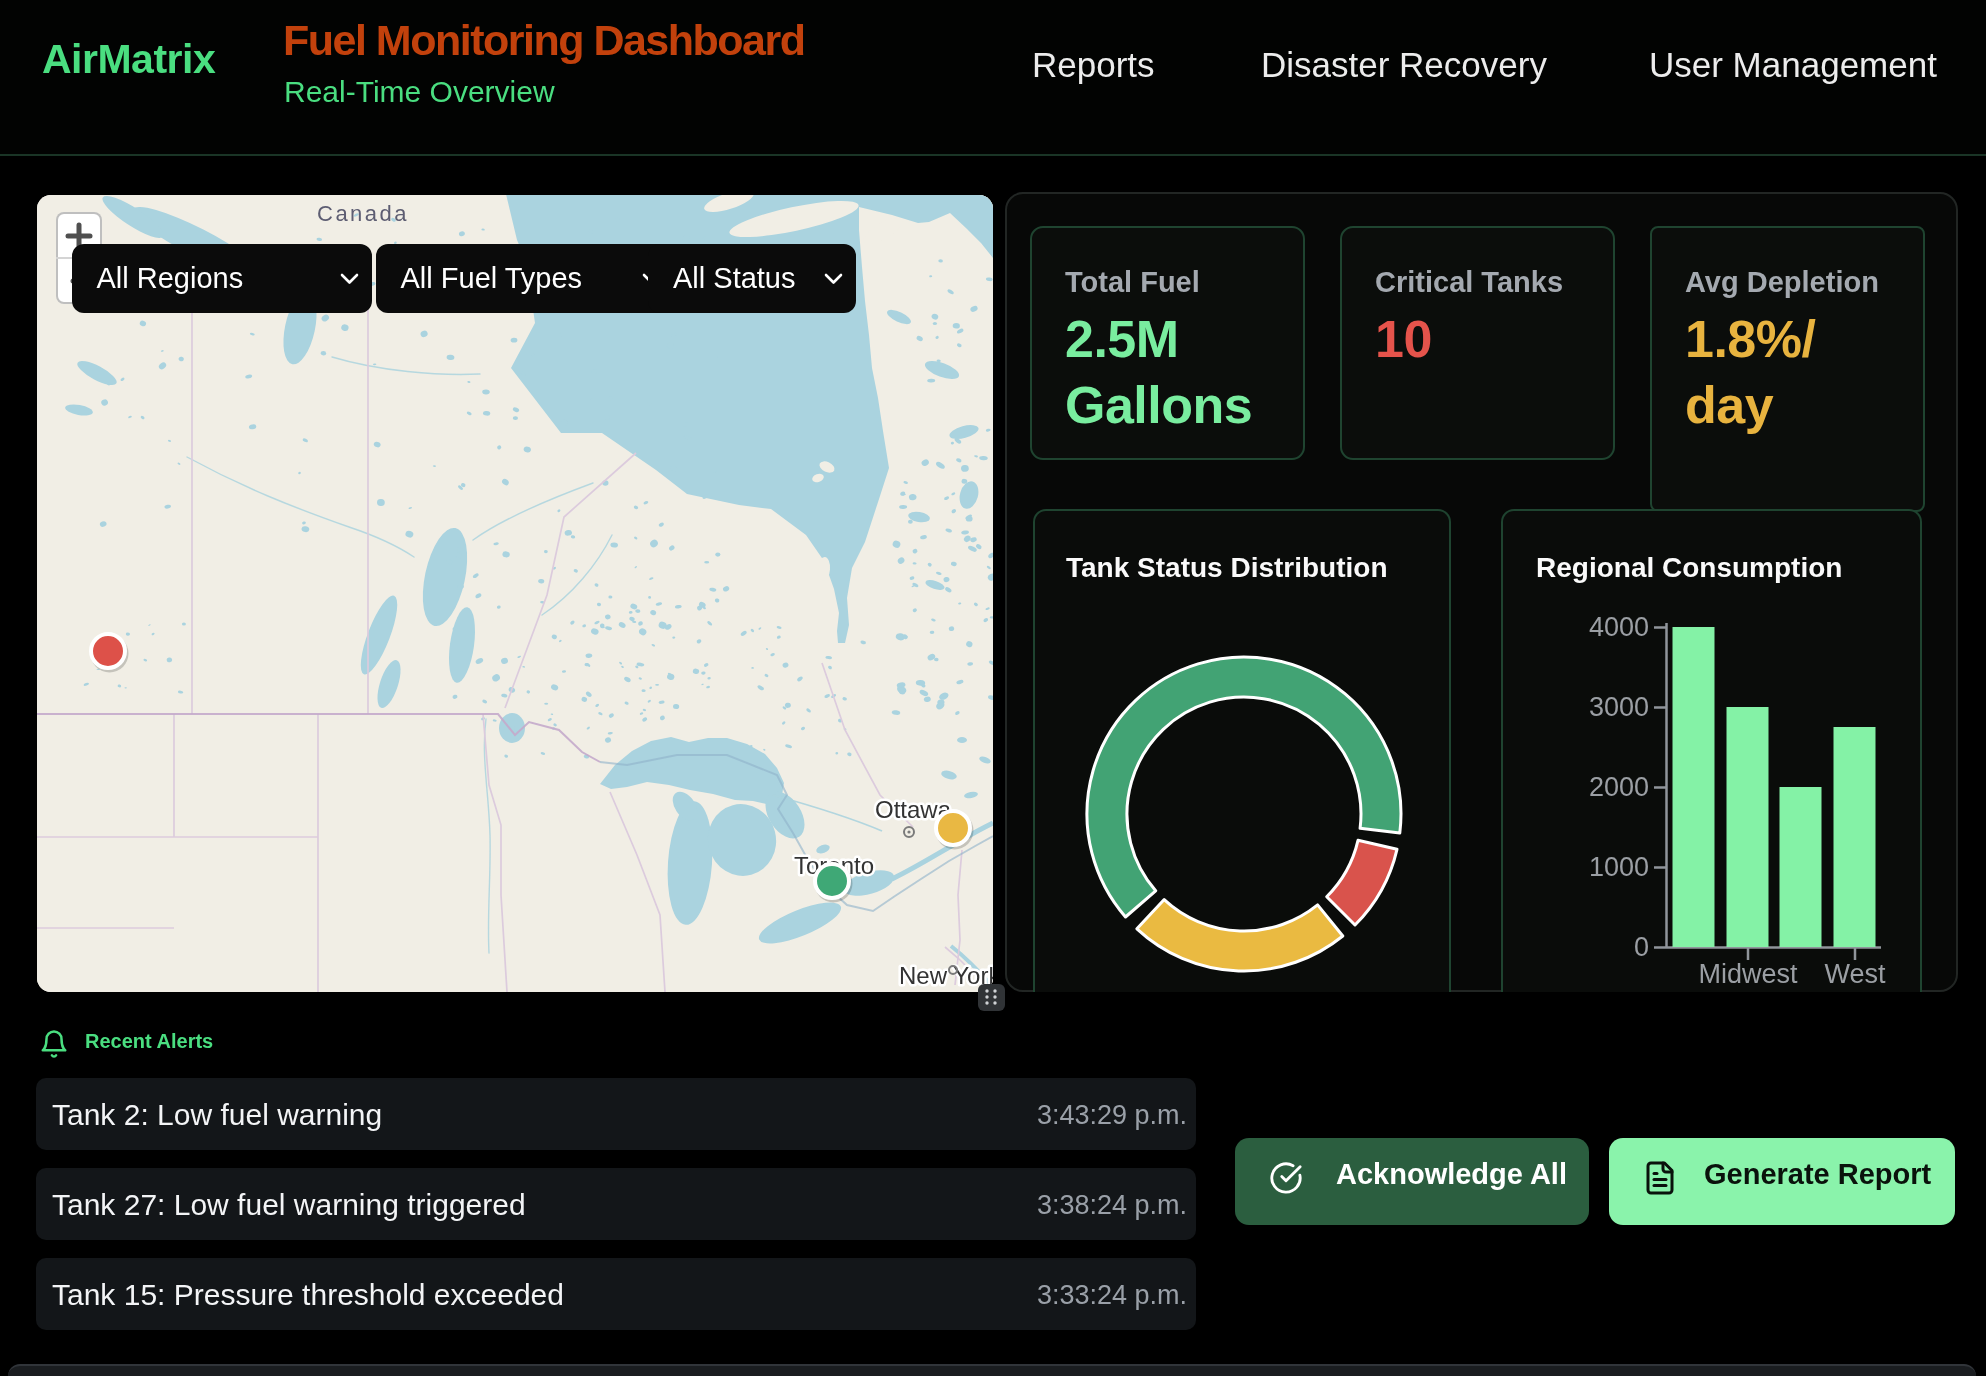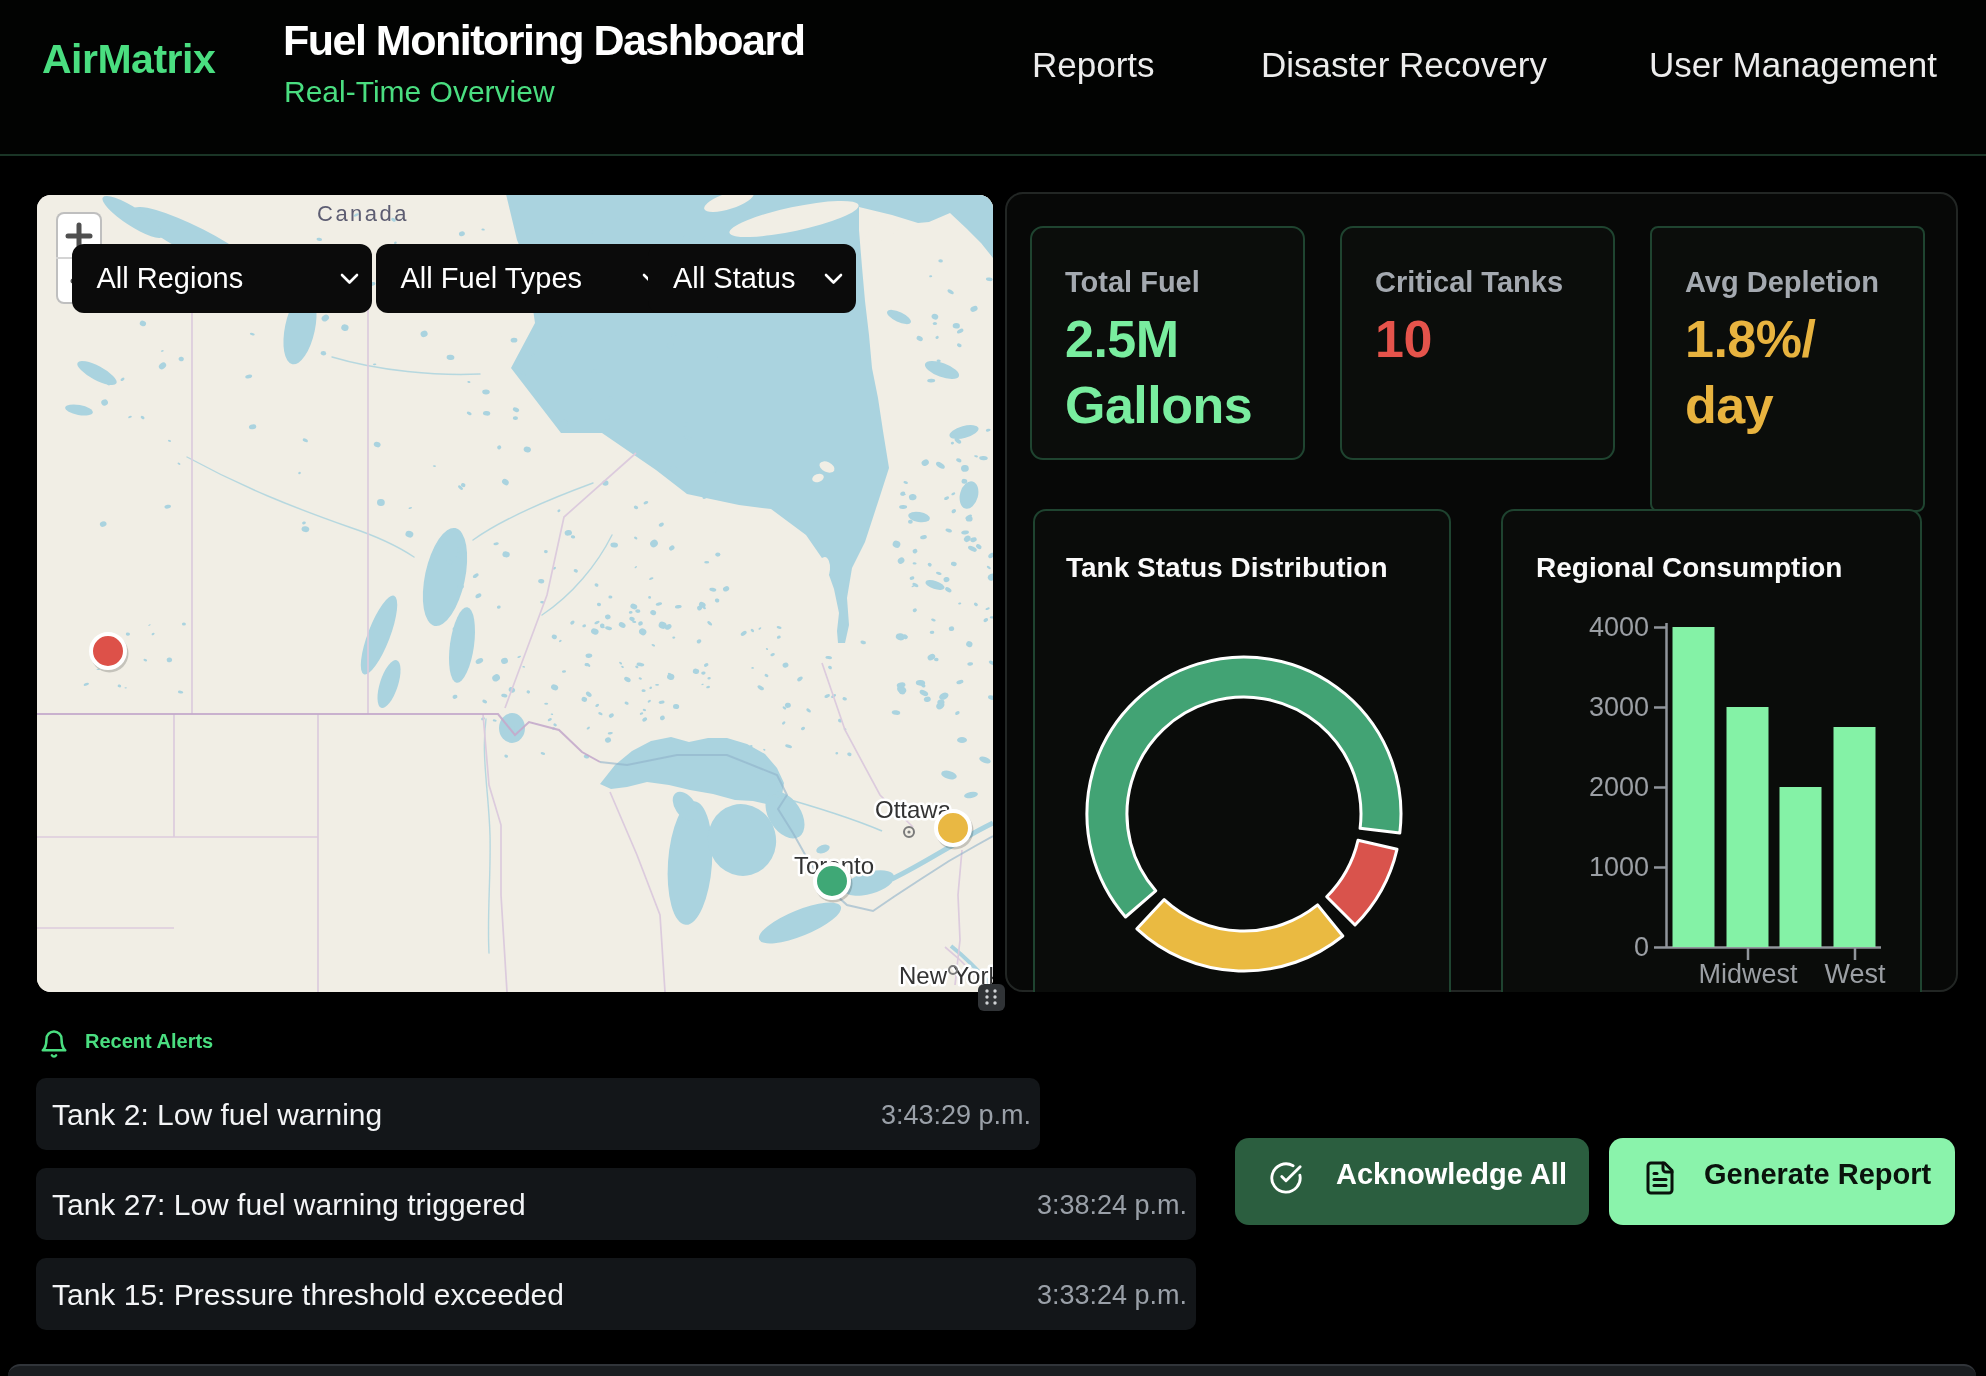--- a/index.html
+++ b/index.html
@@ -2,21 +2,21 @@
 <html><head><meta charset="utf-8">
 <style>
 *{margin:0;padding:0;box-sizing:border-box}
 html,body{width:1986px;height:1376px;background:#000;font-family:"Liberation Sans",sans-serif;overflow:hidden;position:relative}
 .abs{position:absolute}
 </style></head>
 <body>
 
 <div class="abs" style="left:0;top:0;width:1986px;height:156px;background:#020302;border-bottom:2px solid #1a3526">
   <div class="abs" style="left:42px;top:36px;font-size:41px;font-weight:700;color:#4ade80;letter-spacing:-0.5px">AirMatrix</div>
-  <div class="abs" style="left:283px;top:16px;font-size:43px;font-weight:700;color:#ffffff;letter-spacing:-1.5px">Fuel Monitoring Dashboard</div>
+  <div class="abs" style="left:283px;top:16px;font-size:43px;font-weight:700;color:#c2410c;letter-spacing:-1.5px">Fuel Monitoring Dashboard</div>
   <div class="abs" style="left:284px;top:75px;font-size:30px;color:#4ade80">Real-Time Overview</div>
   <div class="abs" style="left:1032px;top:45px;font-size:35px;font-weight:500;color:#ececec">Reports</div>
   <div class="abs" style="left:1261px;top:45px;font-size:35px;font-weight:500;color:#ececec">Disaster Recovery</div>
   <div class="abs" style="left:1649px;top:45px;font-size:35px;font-weight:500;color:#ececec">User Management</div>
 </div>
 
 <div class="abs" style="left:37px;top:195px;width:956px;height:797px;border-radius:14px;overflow:hidden;background:#f1eee5">
   <svg width="956" height="797" viewBox="0 0 956 797" style="position:absolute;left:0;top:0">
       <rect x="0" y="0" width="956" height="797" fill="#f1eee5"></rect>
       <path d="M468,-5 L474,20 L480,45 L489,66 L498,128 L474,173 L524,238 L565,238 L619,275 L650,299 L702,310 L734,314 L769,340 L787,366 L797,394 L802,418 L800,436 L801,448 L808,448 L812,430 L810,403 L815,373 L828,347 L843,301 L852,273 L846,236 L841,203 L835,173 L832,140 L828,106 L825,72 L822,35 L822,12 L855,20 L881,28 L892,27 L913,18 L930,34 L944,48 L956,63 L956,-5 Z" fill="#aad3df"></path>
@@ -518,21 +518,21 @@
     </svg>
 </div>
 
 <div class="abs" style="left:0;top:992px;width:1986px;height:384px;background:#000"></div>
 <svg width="30" height="32" viewBox="0 0 24 24" fill="none" stroke="#4ade80" stroke-width="2" stroke-linecap="round" stroke-linejoin="round" style="position:absolute;left:39px;top:1028px">
     <path d="M6 8a6 6 0 0 1 12 0c0 7 3 9 3 9H3s3-2 3-9"></path>
     <path d="M10.3 21a1.94 1.94 0 0 0 3.4 0"></path>
   </svg>
 <div class="abs" style="left:85px;top:1030px;font-size:20px;font-weight:700;color:#4ade80">Recent Alerts</div>
 
-<div class="abs" style="left:36px;top:1078px;width:1004px;height:72px;background:#131619;border-radius:10px">
+<div class="abs" style="left:36px;top:1078px;width:1160px;height:72px;background:#131619;border-radius:10px">
   <div class="abs" style="left:16px;top:20px;font-size:30px;font-weight:500;color:#f3f4f6;white-space:nowrap">Tank 2: Low fuel warning</div>
   <div class="abs" style="right:9px;top:22px;font-size:27px;color:#9aa0a8;white-space:nowrap">3:43:29 p.m.</div>
 </div>
 <div class="abs" style="left:36px;top:1168px;width:1160px;height:72px;background:#131619;border-radius:10px">
   <div class="abs" style="left:16px;top:20px;font-size:30px;font-weight:500;color:#f3f4f6;white-space:nowrap">Tank 27: Low fuel warning triggered</div>
   <div class="abs" style="right:9px;top:22px;font-size:27px;color:#9aa0a8;white-space:nowrap">3:38:24 p.m.</div>
 </div>
 <div class="abs" style="left:36px;top:1258px;width:1160px;height:72px;background:#131619;border-radius:10px">
   <div class="abs" style="left:16px;top:20px;font-size:30px;font-weight:500;color:#f3f4f6;white-space:nowrap">Tank 15: Pressure threshold exceeded</div>
   <div class="abs" style="right:9px;top:22px;font-size:27px;color:#9aa0a8;white-space:nowrap">3:33:24 p.m.</div>

